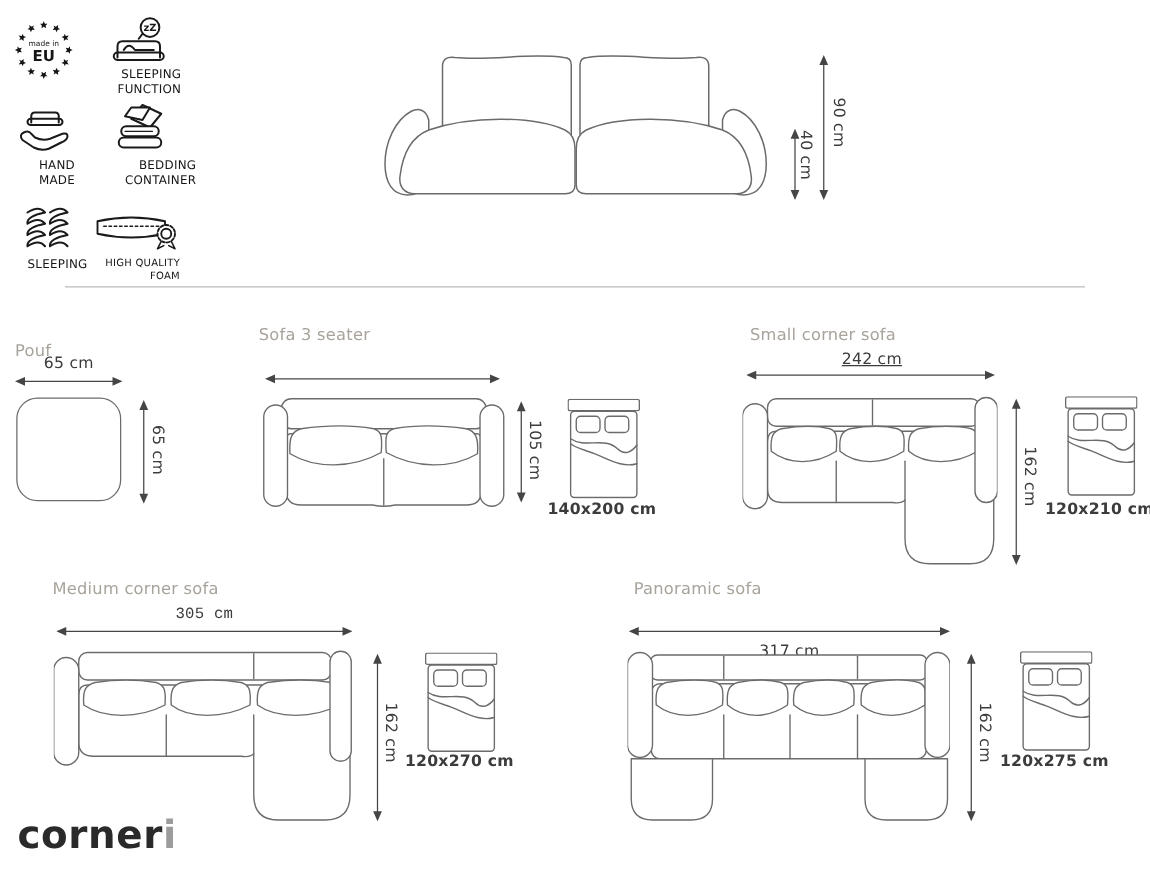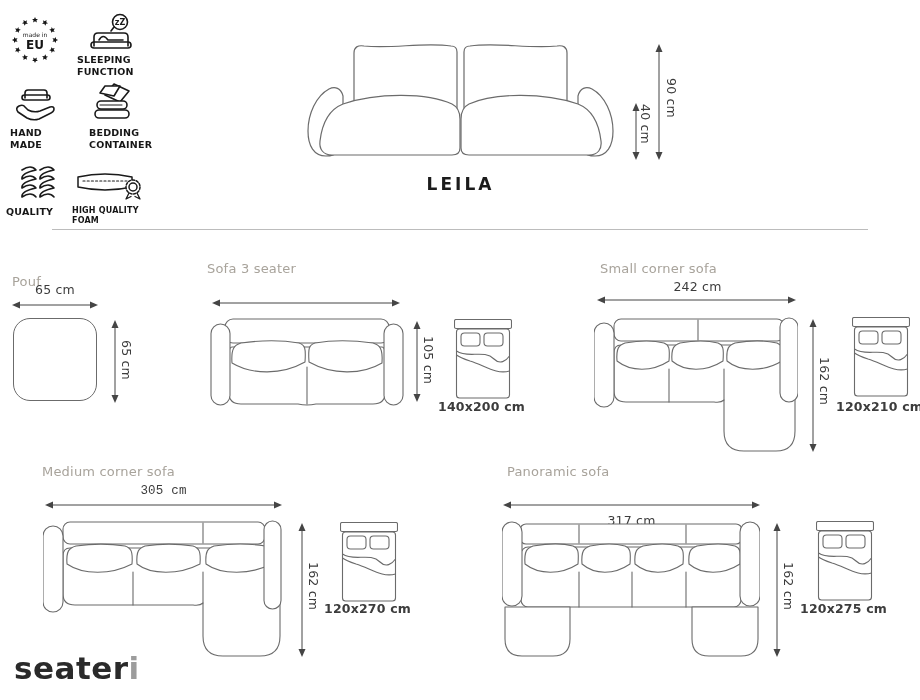--- a/index.html
+++ b/index.html
@@ -1,20 +1,20 @@
 <!DOCTYPE html>
 <html><head>
 <meta charset="utf-8">
 <style>
   html,body{margin:0;padding:0;background:#fff;}
   .canvas{position:relative;width:920px;height:700px;background:#ffffff;overflow:hidden;
           font-family:"DejaVu Sans","Liberation Sans",sans-serif;}
   .abs{position:absolute;}
   
-  .badge-label{position:absolute;text-align:left;font-weight:bold;font-size:9.5px;
+  .badge-label{position:absolute;text-align:right;font-weight:normal;font-size:9.5px;
                line-height:1.22;color:#161616;letter-spacing:.2px;}
   .badge-label.small{font-size:8px;}
   
   .sec-header{position:absolute;font-size:13px;color:#a8a39b;letter-spacing:.2px;}
   
   .dim{position:absolute;font-size:12.5px;color:#3c3c3c;text-align:center;letter-spacing:.2px;}
   .dim.v{writing-mode:vertical-rl;text-align:left;}
   .bed-label{position:absolute;font-size:12.5px;color:#3c3c3c;text-align:left;letter-spacing:.2px;font-weight:bold;}
   
   .title{position:absolute;left:303px;top:174px;width:315px;text-align:center;
@@ -77,21 +77,21 @@
     <rect x="5" y="18" width="30" height="8" rx="4"></rect>
     <rect x="3" y="27" width="34" height="8" rx="4"></rect>
     <path d="M8,22 L30,22" stroke-width="1"></path>
   </svg>
   <div class="badge-label" style="left:77px;top:127px;width:68px;margin-left:12px;">BEDDING CONTAINER</div>
 
   <svg class="abs stroke-art" style="left:18px;top:165px" width="40" height="36" viewBox="0 0 40 36" fill="none" stroke="#1a1a1a" stroke-width="1.6" stroke-linecap="round" stroke-linejoin="round">
     <path d="M4,5 q9,-6 14,0 q-15,3 -14,9 q9,-6 14,0 q-15,3 -14,9 q9,-6 14,0 q-15,3 -14,9 q9,-6 14,0"></path>
     <path d="M22,5 q9,-6 14,0 q-15,3 -14,9 q9,-6 14,0 q-15,3 -14,9 q9,-6 14,0 q-15,3 -14,9 q9,-6 14,0"></path>
   </svg>
-  <div class="badge-label" style="left:6px;top:206px;width:64px;">QUALITY</div>
+  <div class="badge-label" style="left:6px;top:206px;width:64px;">SLEEPING</div>
 
   <svg class="abs stroke-art" style="left:76px;top:168px" width="66" height="32" viewBox="0 0 66 32" fill="#fff" stroke="#1a1a1a" stroke-width="1.5" stroke-linecap="round" stroke-linejoin="round">
     <path d="M2,9 Q29,3 56,9 L56,19 Q29,25 2,19 Z"></path>
     <path d="M7,13 L51,13" stroke-dasharray="2,2.2" stroke-width="1.2"></path>
     <path d="M53,25 l-3,6 l5,-2.5 M61,25 l3,6 l-5,-2.5" stroke-width="1.3"></path>
     <circle cx="57" cy="19" r="7" fill="#fff" stroke-dasharray="2.4,1.6"></circle>
     <circle cx="57" cy="19" r="4" fill="#fff"></circle>
   </svg>
   <div class="badge-label small" style="left:72px;top:206px;width:72px;">HIGH QUALITY FOAM</div>
 
@@ -111,21 +111,20 @@
   </svg>
   <div class="dim v" style="left:664px;top:78px;">90 cm</div>
 
   <svg class="abs" style="left:631px;top:103px" width="10" height="57" viewBox="0 0 10 57">
     <line x1="5" y1="7" x2="5" y2="50" stroke="#454545" stroke-width="1"></line>
     <polygon points="5,0 1.5,8 8.5,8" fill="#454545"></polygon>
     <polygon points="5,57 1.5,49 8.5,49" fill="#454545"></polygon>
   </svg>
   <div class="dim v" style="left:638px;top:104px;">40 cm</div>
 
-  <div class="title">LEILA</div>
 
   <div class="divider"></div>
 
   <div class="sec-header" style="left:12px;top:274px;">Pouf</div>
   <div class="dim" style="left:12px;top:282px;width:86px;">65 cm</div>
   <svg class="abs" style="left:12px;top:300px" width="86" height="10" viewBox="0 0 86 10">
     <line x1="7" y1="5" x2="79" y2="5" stroke="#454545" stroke-width="1"></line>
     <polygon points="0,5 8,1.5 8,8.5" fill="#454545"></polygon>
     <polygon points="86,5 78,1.5 78,8.5" fill="#454545"></polygon>
   </svg>
@@ -162,21 +161,21 @@
     <rect x="0.5" y="0.5" width="57" height="9" rx="1.5"></rect>
     <rect x="2.5" y="10" width="53" height="69" rx="3"></rect>
     <rect x="7" y="14" width="19" height="13" rx="3.5"></rect>
     <rect x="30" y="14" width="19" height="13" rx="3.5"></rect>
     <path d="M2.5,32 C14,40 30,30 40,40 C46,46 52,42 55.5,37" fill="none"></path>
     <path d="M55.5,52 C42,56 30,46 16,42 C10,40 5,38 2.5,36" fill="none"></path>
   </svg>
   <div class="bed-label" style="left:438px;top:399px;width:92px;">140x200 cm</div>
 
   <div class="sec-header" style="left:600px;top:261px;">Small corner sofa</div>
-  <div class="dim" style="left:598px;top:279px;width:199px;">242 cm</div>
+  <div class="dim" style="left:598px;top:279px;width:199px;text-decoration:underline;">242 cm</div>
   <svg class="abs" style="left:597px;top:295px" width="199" height="10" viewBox="0 0 199 10">
     <line x1="7" y1="5" x2="192" y2="5" stroke="#454545" stroke-width="1"></line>
     <polygon points="0,5 8,1.5 8,8.5" fill="#454545"></polygon>
     <polygon points="199,5 191,1.5 191,8.5" fill="#454545"></polygon>
   </svg>
   <svg class="abs stroke-art" style="left:594px;top:317px" width="204" height="136" viewBox="0 0 204 136" fill="#fff" stroke="#6b6b6b" stroke-width="1.1" stroke-linejoin="round" stroke-linecap="round">
     <rect x="20" y="2" width="170" height="22" rx="7"></rect>
     <line x1="104" y1="3" x2="104" y2="23"></line>
     <path d="M27,28 Q20,28 20,36 L20,74 Q20,85 32,85 L120,85 Q127,86 130,83 L130,114 Q130,134 150,134 L182,134 Q201,134 201,114 L201,36 Q201,28 194,28 Z"></path>
     <line x1="75" y1="52" x2="75" y2="85"></line>
@@ -271,15 +270,15 @@
   <svg class="abs stroke-art" style="left:816px;top:521px" width="58" height="80" viewBox="0 0 58 80" fill="#fff" stroke="#6b6b6b" stroke-width="1.1" stroke-linejoin="round" stroke-linecap="round">
     <rect x="0.5" y="0.5" width="57" height="9" rx="1.5"></rect>
     <rect x="2.5" y="10" width="53" height="69" rx="3"></rect>
     <rect x="7" y="14" width="19" height="13" rx="3.5"></rect>
     <rect x="30" y="14" width="19" height="13" rx="3.5"></rect>
     <path d="M2.5,32 C14,40 30,30 40,40 C46,46 52,42 55.5,37" fill="none"></path>
     <path d="M55.5,52 C42,56 30,46 16,42 C10,40 5,38 2.5,36" fill="none"></path>
   </svg>
   <div class="bed-label" style="left:800px;top:601px;width:92px;">120x275 cm</div>
 
-  <div class="logo"><span>seater</span><span class="accent">i</span></div>
+  <div class="logo"><span>corner</span><span class="accent">i</span></div>
 
 </div>
 
 </body></html>

